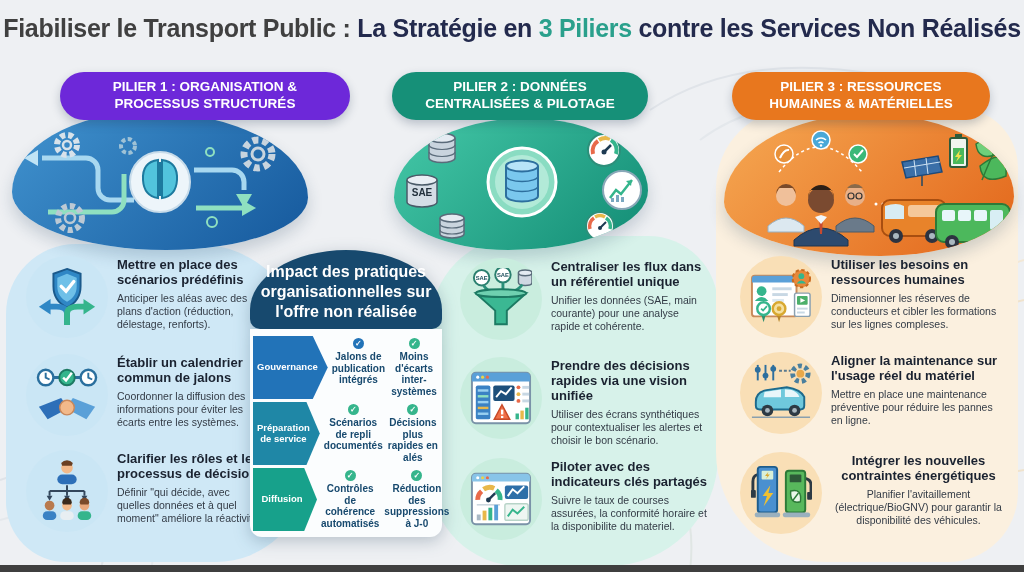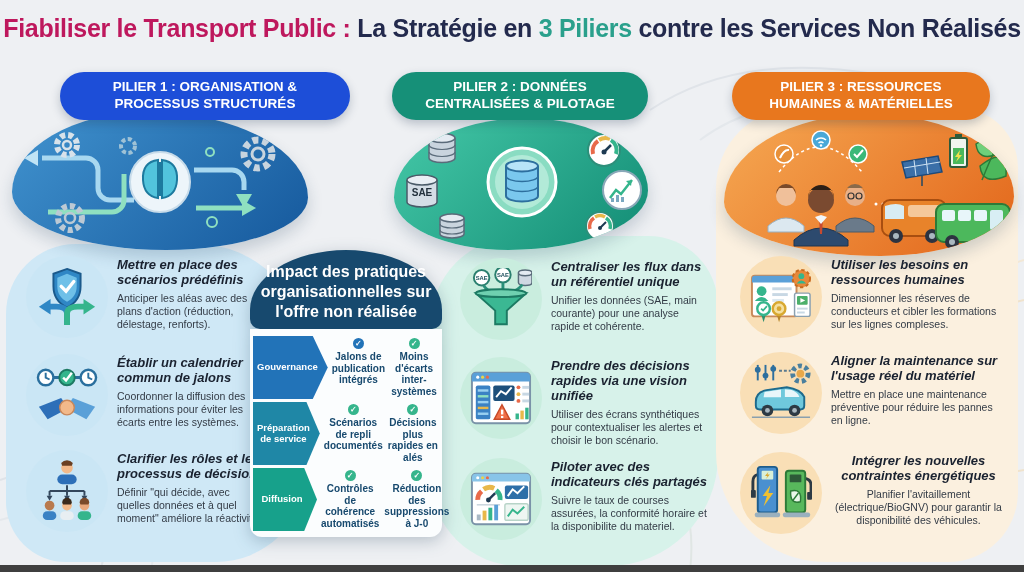--- a/index.html
+++ b/index.html
@@ -4,21 +4,21 @@
 <style>
   html,body{margin:0;padding:0;}
   body{font-family:"Liberation Sans",sans-serif;background:#e4e7ea;}
   #canvas{position:relative;width:1024px;height:572px;background:#eef0f3;overflow:hidden;}
 
   
   .contours{position:absolute;inset:0;z-index:0;}
 
   
   .title{position:absolute;left:0;top:14px;width:100%;text-align:center;font-size:25px;font-weight:800;letter-spacing:-0.3px;z-index:6;}
-  .t-blue{color:#be185d;}
+  .t-blue{color:#404040;}
   .t-navy{color:#232a4d;}
   .t-teal{color:#2aa08c;}
 
   
   .pill{position:absolute;z-index:4;display:flex;align-items:center;justify-content:center;text-align:center;
         color:#fff;font-weight:700;font-size:13.5px;line-height:1.25;border-radius:26px;padding:0 12px;box-sizing:border-box;
         box-shadow:0 4px 10px rgba(30,50,80,.25);}
   .pill-1{left:60px;top:72px;width:290px;height:48px;}
   .pill-2{left:392px;top:72px;width:256px;height:48px;}
   .pill-3{left:732px;top:72px;width:258px;height:48px;}
@@ -36,21 +36,21 @@
   .light-2{left:430px;top:236px;width:288px;height:330px;background:#d7f2ea;border-radius:90px 70px 110px 90px;z-index:1;}
   .light-3{left:716px;top:108px;width:302px;height:454px;background:#fbf0df;border-radius:80px 60px 70px 110px;z-index:1;}
 
   
   .item{position:absolute;z-index:3;display:flex;gap:9px;align-items:flex-start;}
   .icon-circle{flex:0 0 82px;width:82px;height:82px;border-radius:50%;display:flex;align-items:center;justify-content:center;}
   .pil1 .icon-circle{background:#cae6f5;}
   .pil2 .icon-circle{background:#c9edde;}
   .pil3 .icon-circle{background:#f9dfb6;}
   .item-text{flex:1;padding-top:2px;}
-  .item-title{font-size:13px;font-weight:800;color:#1a2230;line-height:1.15;margin-bottom:4px;font-style:italic;}
+  .item-title{font-size:13px;font-weight:800;color:#1a2230;line-height:1.15;margin-bottom:4px;}
   .item-body{font-size:10.5px;color:#333b46;line-height:1.25;}
   .p1-i1{left:26px;top:256px;width:238px;}
   .p1-i2{left:26px;top:354px;width:238px;}
   .p1-i3{left:26px;top:450px;width:238px;}
   .p2-i1{left:460px;top:258px;width:250px;}
   .p2-i2{left:460px;top:357px;width:250px;}
   .p2-i3{left:460px;top:458px;width:250px;}
   .p3-i1{left:740px;top:256px;width:266px;}
   .p3-i2{left:740px;top:352px;width:266px;}
   .p3-i3{left:740px;top:452px;width:266px;text-align:center;}
@@ -82,21 +82,21 @@
     <path d="M650 110 Q740 50 880 75" stroke="#e0e4e9" stroke-width="2" fill="none"></path>
     <path d="M700 140 Q760 95 850 105" stroke="#e4e8ec" stroke-width="2" fill="none"></path>
     <path d="M1024 300 Q930 320 960 420 Q985 480 1024 470" stroke="#f0e3cd" stroke-width="2" fill="none"></path>
     <path d="M1024 260 Q900 300 930 440" stroke="#f3e8d6" stroke-width="2" fill="none"></path>
     <path d="M690 572 Q700 480 640 470" stroke="#e0e6e4" stroke-width="2" fill="none"></path>
     <path d="M980 120 Q1010 160 990 210" stroke="#f0e3cd" stroke-width="2" fill="none"></path>
   </svg>
 
   <div class="title"><span class="t-blue">Fiabiliser le Transport Public :</span><span class="t-navy"> La Stratégie en </span><span class="t-teal">3 Piliers</span><span class="t-navy"> contre les Services Non Réalisés</span></div>
 
-  <div class="pill pill-1" style="background: #1d4ed8;">PILIER 1 : ORGANISATION &amp; PROCESSUS STRUCTURÉS</div>
+  <div class="pill pill-1" style="background: #6d28d9;">PILIER 1 : ORGANISATION &amp; PROCESSUS STRUCTURÉS</div>
   <div class="pill pill-2" style="background: rgb(22, 144, 120);">PILIER 2 : DONNÉES CENTRALISÉES &amp; PILOTAGE</div>
   <div class="pill pill-3" style="background: rgb(232, 119, 30);">PILIER 3 : RESSOURCES HUMAINES &amp; MATÉRIELLES</div>
 
   <div class="light light-1"></div>
   <div class="light light-2"></div>
   <div class="light light-3"></div>
 
   <div class="blob blob-1">
     <svg viewBox="0 0 296 138">
       <path d="M30 46 H74 a12 12 0 0 1 12 12 v18 a12 12 0 0 0 12 12 h24" stroke="#a8d8f0" stroke-width="5" fill="none"></path>

